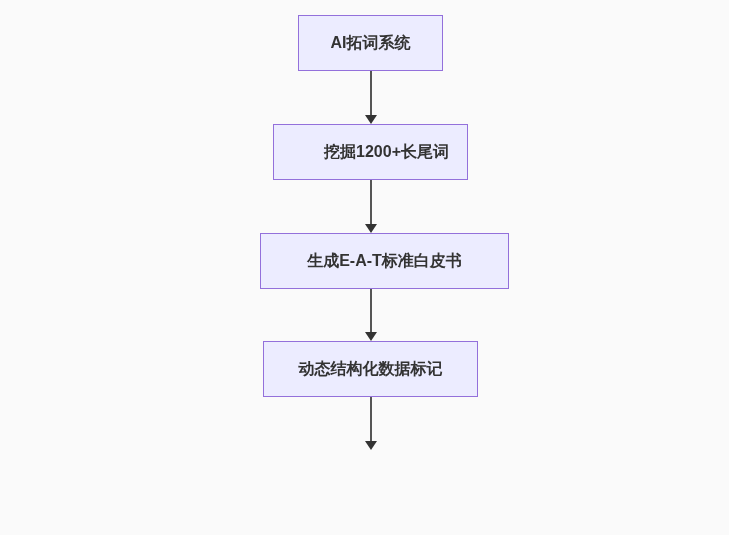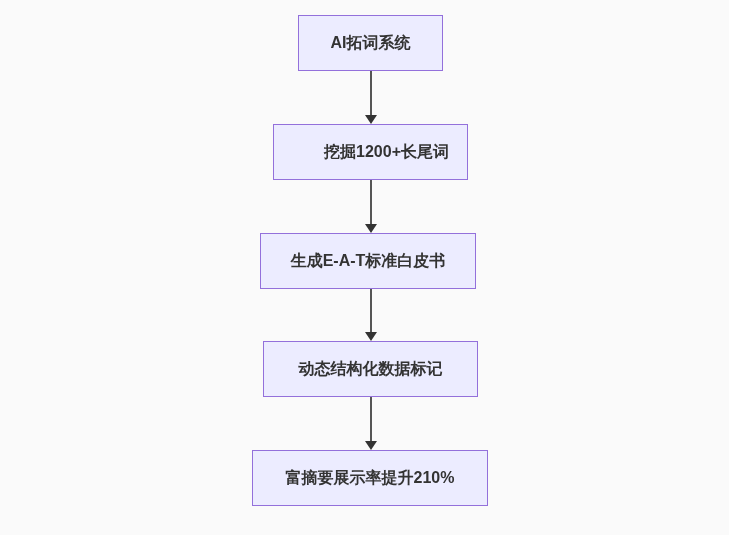--- a/index.html
+++ b/index.html
@@ -25,21 +25,21 @@
     line-height: 1;
     display: flex;
     align-items: center;
     justify-content: center;
     text-align: center;
     white-space: nowrap;
     font-weight: bold;
   }
   .node-0 { left: 298px; top: 15px;  width: 145px; height: 56px; }
   .node-1 { left: 273px; top: 124px; width: 195px; height: 56px; padding-left: 32px; }
-  .node-2 { left: 260px; top: 233px; width: 216px; height: 56px; }
+  .node-2 { left: 260px; top: 233px; width: 249px; height: 56px; }
   .node-3 { left: 263px; top: 341px; width: 215px; height: 56px; }
   .node-4 { left: 252px; top: 450px; width: 236px; height: 56px; }
 
   .arrow {
     position: absolute;
     width: 13px;
     left: 364px;
   }
   .arrow-0 { top: 71px;  height: 53px; }
   .arrow-1 { top: 180px; height: 53px; }
@@ -99,17 +99,14 @@
 
   <div class="node node-3">
     <span>动态结构化数据标记</span>
   </div>
 
   <div class="arrow arrow-3">
     <span class="line"></span>
     <span class="head"></span>
   </div>
 
-  <div class="node node-4">
-    <span>富摘要展示率提升210%</span>
-  </div>
 
 </div>
 
 </body></html>

